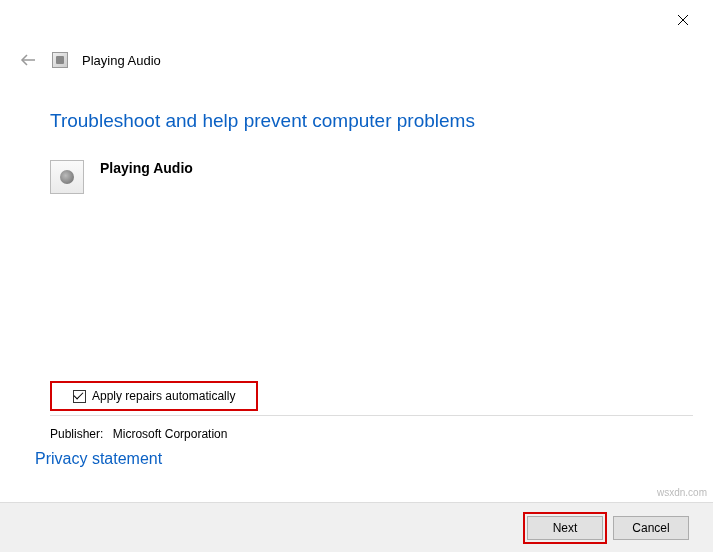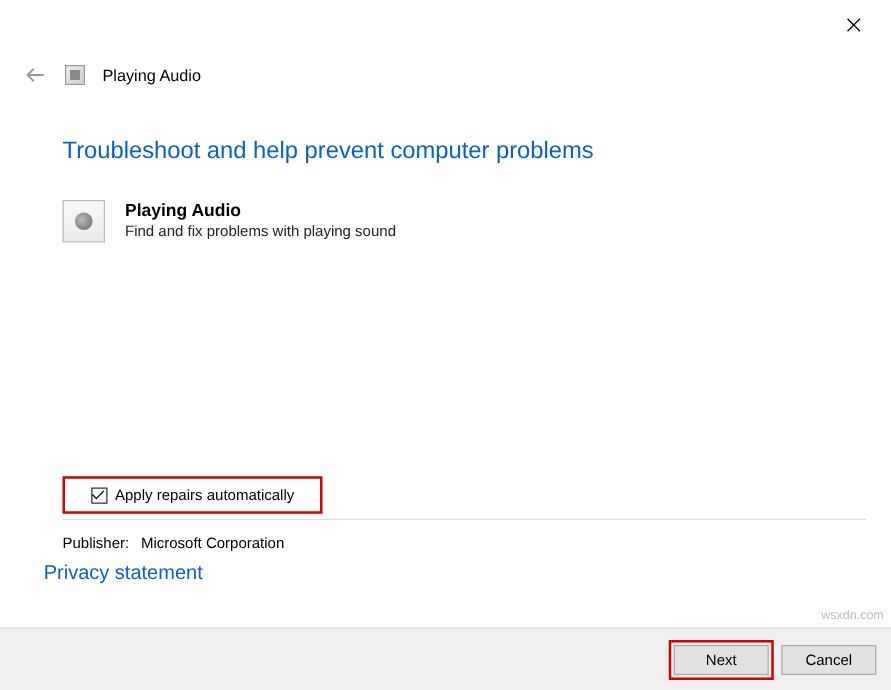--- a/index.html
+++ b/index.html
@@ -152,21 +152,21 @@
       position: absolute;
       bottom: 0;
       left: 0;
       right: 0;
       height: 50px;
       background: #f0f0f0;
       border-top: 1px solid #ddd;
       display: flex;
       justify-content: flex-end;
       align-items: center;
-      padding-right: 12px;
+      padding-right: 24px;
       gap: 10px;
     }
     .btn {
       min-width: 76px;
       height: 24px;
       background: #e1e1e1;
       border: 1px solid #adadad;
       font-size: 12px;
       cursor: pointer;
       display: flex;
@@ -203,21 +203,20 @@
   <div class="app-icon"></div>
   <div class="header-title">Playing Audio</div>
 </div>
 
 <div class="content">
   <h1 class="main-heading">Troubleshoot and help prevent computer problems</h1>
   <div class="trouble-row">
     <div class="audio-icon"></div>
     <div>
       <div class="trouble-title">Playing Audio</div>
-      <div class="trouble-desc">Find and fix problems with playing sound</div>
     </div>
   </div>
 </div>
 
 <div class="checkbox-row">
   <div class="chk"></div>
   <div class="chk-label">Apply repairs automatically</div>
 </div>
 
 <div class="divider"></div>

